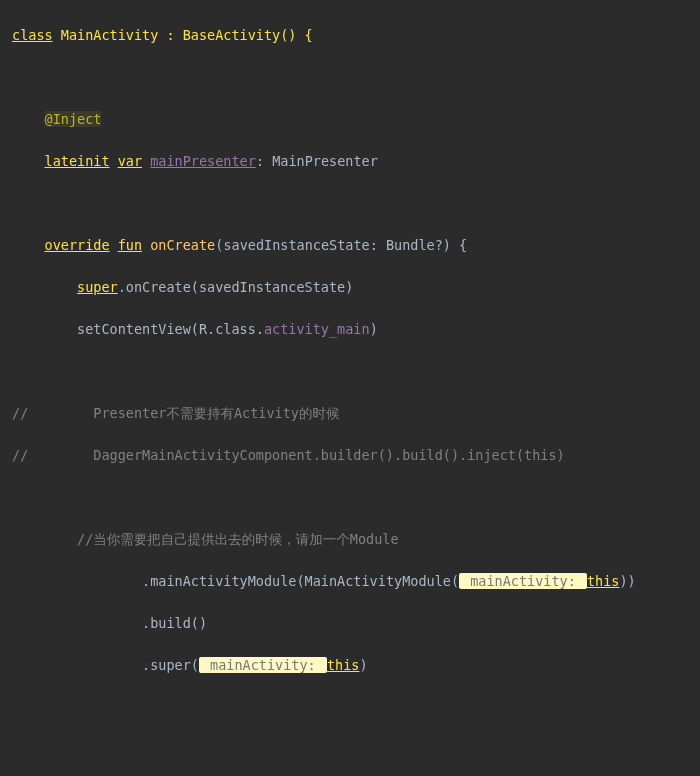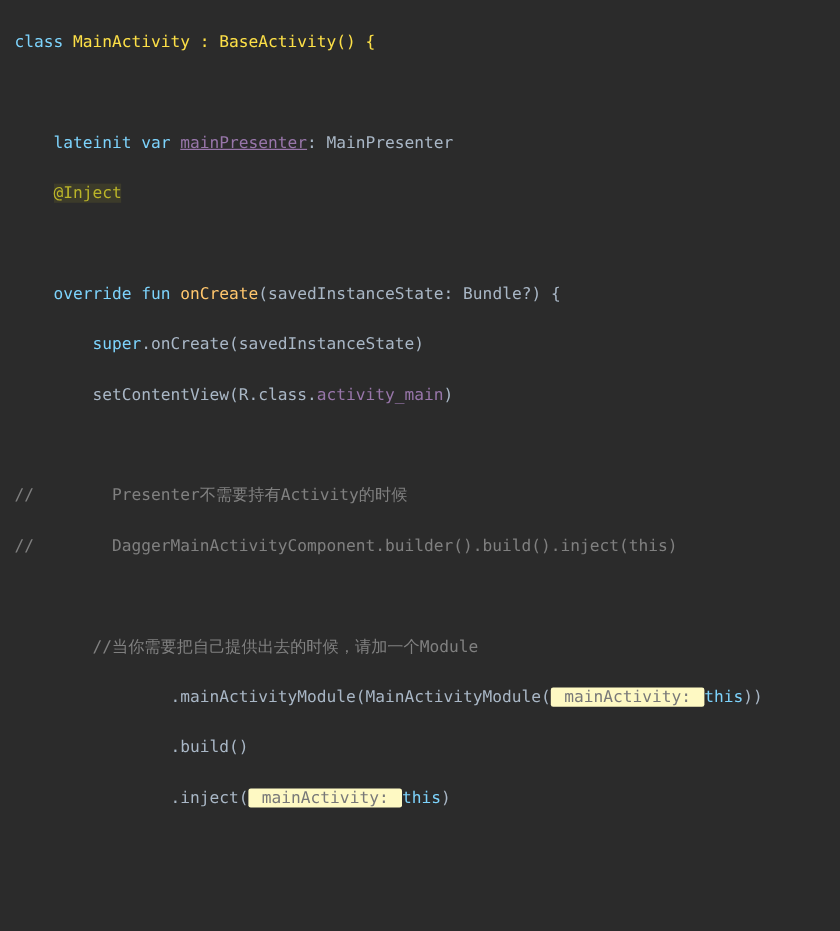--- a/index.html
+++ b/index.html
@@ -11,54 +11,54 @@
     font-size: 13.5px;
     line-height: 21px;
     overflow: hidden;
   }
   .editor {
     padding: 4px 0 0 12px;
     white-space: pre;
     color: #a9b7c6;
   }
   .line { display: block; min-height: 21px; }
-  .kw { color: #7dd3fc; }
+  .kw { color: #fde047; text-decoration: underline; }
   .cls { color: #fde047; }
   .fn-decl { color: #ffc66d; }
   .param { color: #a9b7c6; margin-top: 41px; }
   .anno { color: #bbb529; }
   .anno-bg { background: rgba(187,181,41,0.12); }
   .var-link { color: #9876aa; text-decoration: underline; }
   .comment { color: #808080; text-align: center; }
   .italic-ref { color: #9876aa; }
   .hint { background: #fef9c3; color: #787878; padding: 0 3px; border-radius: 2px; }
   .ident { color: #a9b7c6; }
   .call { color: #a9b7c6; }
   .punc { color: #a9b7c6; }
 </style>
 </head>
 <body>
 
 <div class="editor">
 <span class="line"><span class="kw">class</span><span class="cls"> MainActivity : BaseActivity() {</span></span>
 <span class="line"> </span>
+<span class="line">    <span class="anno anno-bg">@Inject</span></span>
 <span class="line">    <span class="kw">lateinit</span> <span class="kw">var</span> <span class="var-link">mainPresenter</span><span class="ident">: MainPresenter</span></span>
-<span class="line">    <span class="anno anno-bg">@Inject</span></span>
 <span class="line"> </span>
 <span class="line">    <span class="kw">override</span> <span class="kw">fun</span> <span class="fn-decl">onCreate</span><span class="param">(savedInstanceState: Bundle?) {</span></span>
 <span class="line">        <span class="kw">super</span><span class="call">.onCreate(savedInstanceState)</span></span>
 <span class="line">        <span class="call">setContentView(R.class.</span><span class="italic-ref">activity_main</span><span class="punc">)</span></span>
 <span class="line"> </span>
 <span class="line"><span class="comment">//        Presenter不需要持有Activity的时候</span></span>
 <span class="line"><span class="comment">//        DaggerMainActivityComponent.builder().build().inject(this)</span></span>
 <span class="line"> </span>
 <span class="line">        <span class="comment">//当你需要把自己提供出去的时候，请加一个Module</span></span>
 <span class="line">                <span class="call">.mainActivityModule(MainActivityModule(</span><span class="hint"> mainActivity: </span><span class="kw">this</span><span class="punc">))</span></span>
 <span class="line">                <span class="call">.build()</span></span>
-<span class="line">                <span class="call">.inject(</span><span class="hint"> mainActivity: </span><span class="kw">this</span><span class="punc">)</span></span>
+<span class="line">                <span class="call">.super(</span><span class="hint"> mainActivity: </span><span class="kw">this</span><span class="punc">)</span></span>
 <span class="line"> </span>
 
 
 
 
 
 
 
 
 

